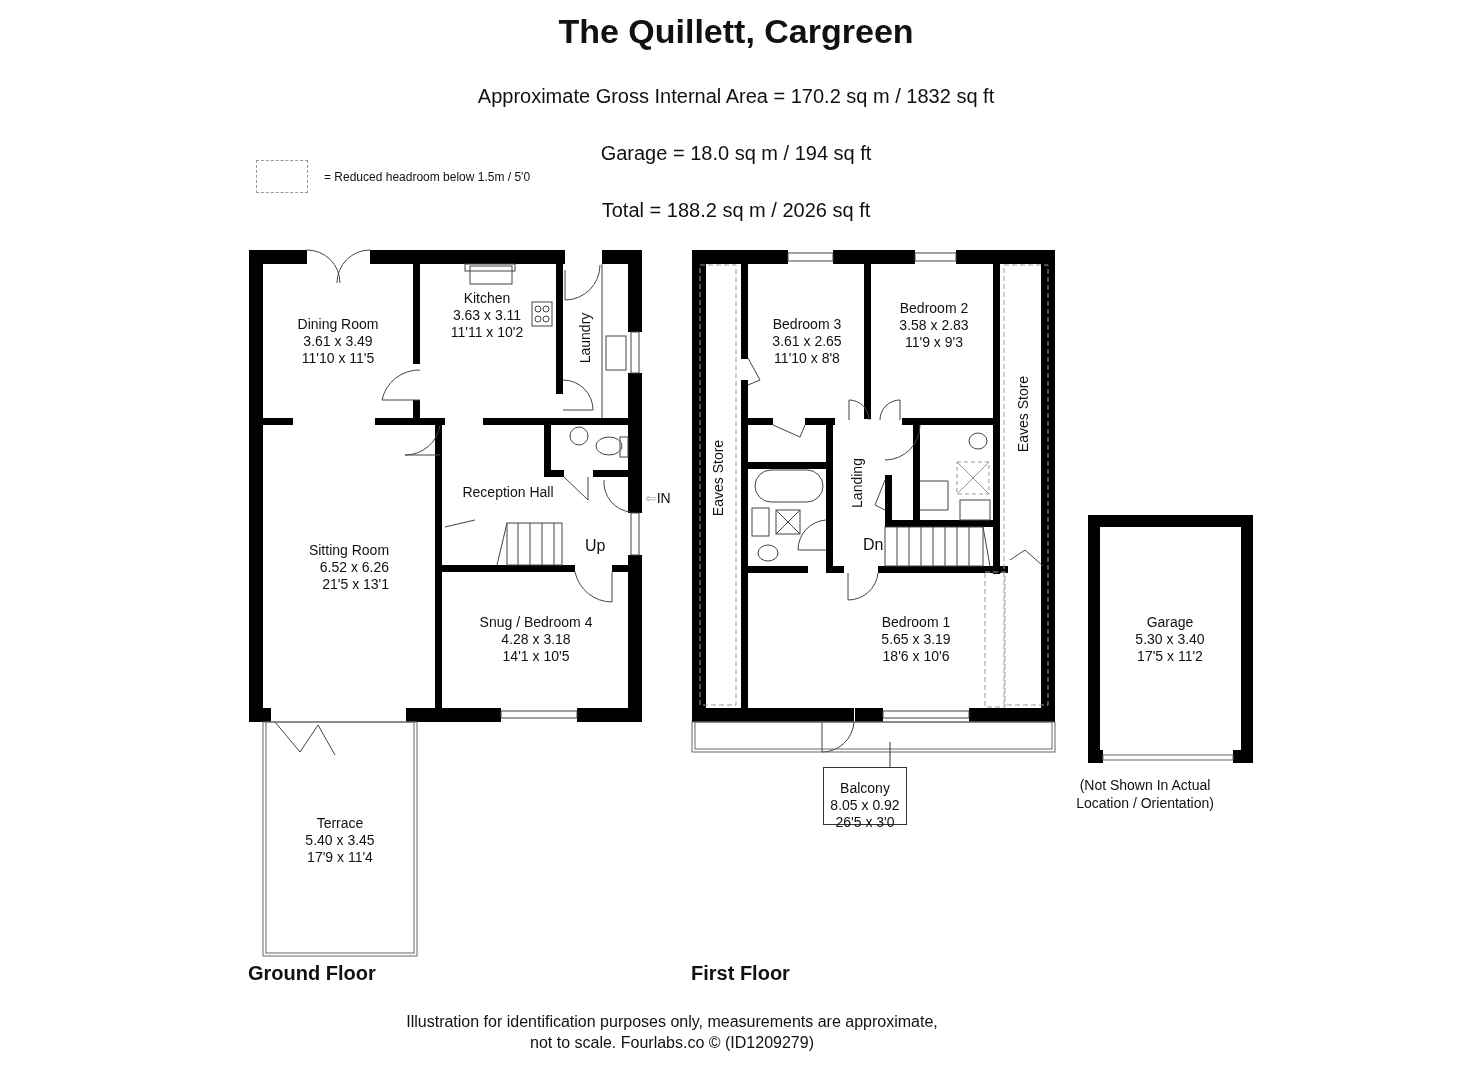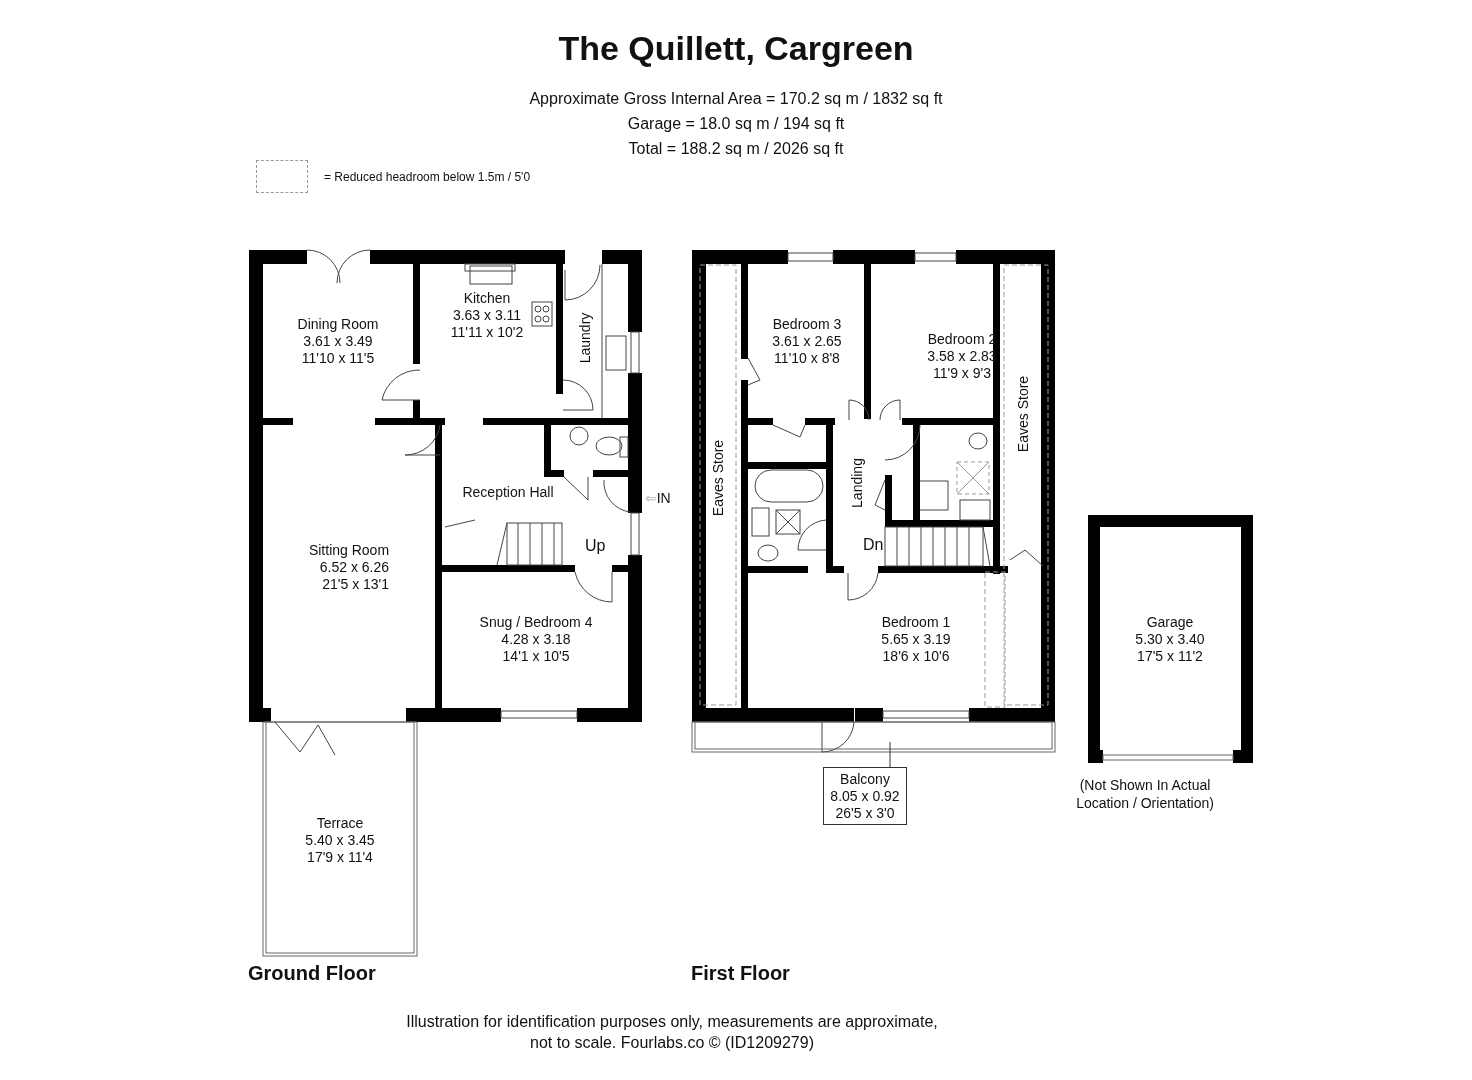--- a/index.html
+++ b/index.html
@@ -1,27 +1,27 @@
 <!DOCTYPE html>
 <html><head>
 <meta charset="utf-8">
 <style>
   html, body { margin:0; padding:0; background:#ffffff; }
   body { width:1472px; height:1080px; position:relative; overflow:hidden; font-family:"Liberation Sans", sans-serif; color:#111; }
   .header { position:absolute; left:0; top:10px; width:1472px; text-align:center; }
-  .title { font-size:34px; font-weight:bold; line-height:42px; margin:17px; }
-  .sub { font-size:16px; line-height:25px; }
+  .title { font-size:34px; font-weight:bold; line-height:42px; margin:0; }
+  .sub { font-size:20px; line-height:25px;margin-top:32px; }
   .legend { position:absolute; left:256px; top:160px; display:flex; align-items:center; gap:16px; font-size:12px; }
   .legend-box { width:52px; height:33px; border:1.5px dashed #999; box-sizing:border-box; }
   svg.plan { position:absolute; left:0; top:0; width:1472px; height:1080px; }
   .floor-label { position:absolute; font-size:20px; font-weight:bold; }
   .footer { position:absolute; left:0; top:1011px; width:1344px; text-align:center; font-size:16px; line-height:21px; }
   .room-label { position:absolute; text-align:center; font-size:14px; line-height:17px; white-space:nowrap; transform:translateX(-50%); }
   .rot { position:absolute; font-size:14px; white-space:nowrap; transform-origin:center center; }
-  .balcony-box { position:absolute; left:823px; top:767px; width:84px; height:58px; border:1px solid #333; box-sizing:border-box; text-align:center; font-size:14px; line-height:17px; padding-top:3px; background:#fff; }
+  .balcony-box { position:absolute; left:823px; top:767px; width:84px; height:58px; border:1px solid #333; box-sizing:border-box; text-align:center; font-size:14px; line-height:17px; padding-top:12px; background:#fff; }
   .note { position:absolute; left:1065px; top:776px; width:160px; text-align:center; font-size:14px; line-height:18px; }
 </style>
 </head>
 <body>
 
 <div class="header">
   <div class="title">The Quillett, Cargreen</div>
   <div class="sub">Approximate Gross Internal Area = 170.2 sq m / 1832 sq ft</div>
   <div class="sub">Garage = 18.0 sq m / 194 sq ft</div>
   <div class="sub">Total = 188.2 sq m / 2026 sq ft</div>
@@ -214,21 +214,21 @@
 <div style="position:absolute;left:645px;top:490px;font-size:14px;">
   <span style="color:#bbb">⇐</span><span>IN</span>
 </div>
 <div class="floor-label" style="left:248px;top:962px;">Ground Floor</div>
 
 <div class="room-label" style="left:807px;top:316px;">
   <div>Bedroom 3</div>
   <div>3.61 x 2.65</div>
   <div>11'10 x 8'8</div>
 </div>
-<div class="room-label" style="left:934px;top:331px;margin-left:28px;">
+<div class="room-label" style="left:934px;top:300px;">
   <div>Bedroom 2</div>
   <div>3.58 x 2.83</div>
   <div>11'9 x 9'3</div>
 </div>
 <div class="rot" style="left:680px;top:470px;transform:rotate(-90deg);">Eaves Store</div>
 <div class="rot" style="left:985px;top:406px;transform:rotate(-90deg);">Eaves Store</div>
 <div class="rot" style="left:832px;top:475px;transform:rotate(-90deg);">Landing</div>
 <div class="room-label" style="left:872px;top:614px;margin-left:44px;">
   <div>Bedroom 1</div>
   <div>5.65 x 3.19</div>

